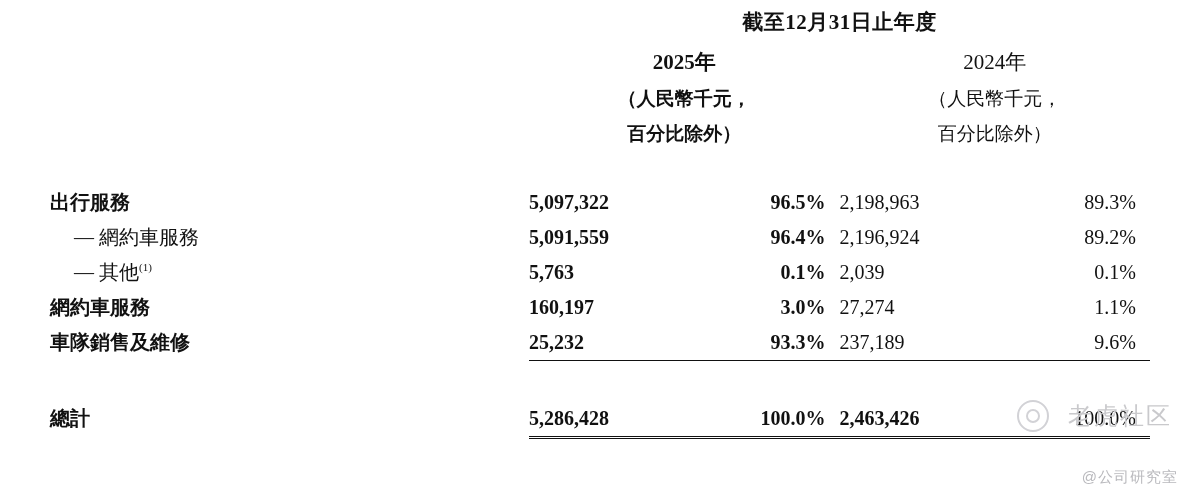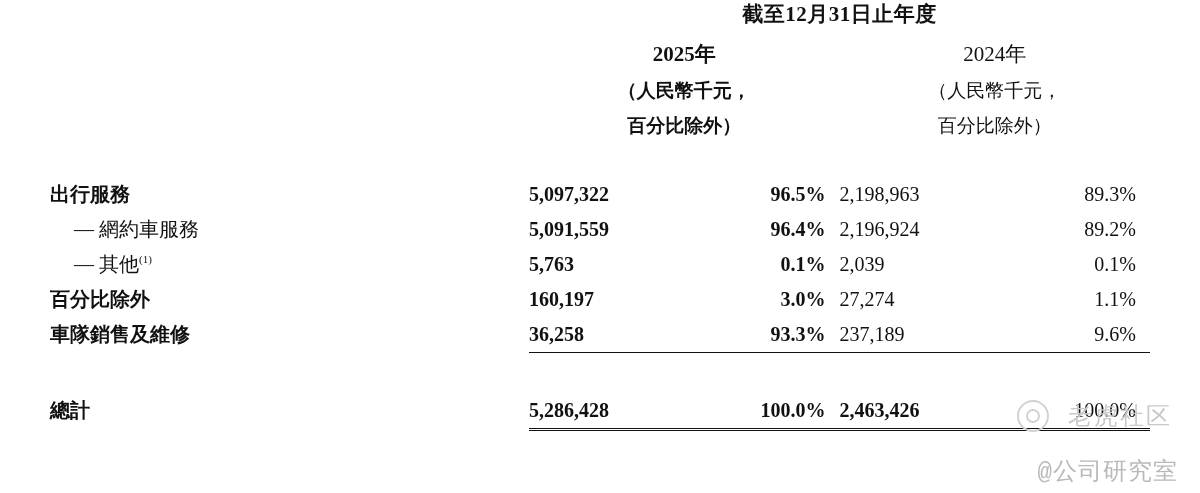--- a/index.html
+++ b/index.html
@@ -31,21 +31,21 @@
   }
 
   col.c-label { width: 455px; }
   col.c-amt   { width: 160px; }
   col.c-pct   { width: 135px; }
 
   .hdr-span {
     text-align: center;
     font-size: 21px;
     font-weight: bold;
-    padding: 0 0 2px 0;
+    padding: 8px 0 2px 0;
     letter-spacing: 0.5px;
   }
 
   .hdr-year {
     text-align: center;
     font-size: 21px;
     font-weight: bold;
     padding: 10px 0 2px 0;
   }
   .hdr-year.y2 { font-weight: normal; }
@@ -143,24 +143,23 @@
     content: "";
     position: absolute;
     left: 7px; top: 7px;
     width: 10px; height: 10px;
     border-radius: 50%;
     border: 2px solid #d2d2d6;
   }
   .wm-sub {
     right: 22px;
     bottom: 6px;
-    font-size: 24px;
+    font-size: 15px;
     color: #b9b9bd;
     letter-spacing: 1px;
-    font-family: Liberation Mono, monospace;
   }
 </style>
 </head>
 <body>
 
 <div class="sheet">
 
   <table class="fin">
     <colgroup>
       <col class="c-label">
@@ -213,30 +212,30 @@
 
       <tr>
         <td class="label indent"><span>— 其他</span><sup class="fn">(1)</sup></td>
         <td class="num">5,763</td>
         <td class="pct">0.1%</td>
         <td class="num light">2,039</td>
         <td class="pct light">0.1%</td>
       </tr>
 
       <tr>
-        <td class="label">百分比除外</td>
+        <td class="label">網約車服務</td>
         <td class="num">160,197</td>
         <td class="pct">3.0%</td>
         <td class="num light">27,274</td>
         <td class="pct light">1.1%</td>
       </tr>
 
       <tr>
         <td class="label">車隊銷售及維修</td>
-        <td class="num">36,258</td>
+        <td class="num">25,232</td>
         <td class="pct">93.3%</td>
         <td class="num light">237,189</td>
         <td class="pct light">9.6%</td>
       </tr>
 
       <tr class="rule">
         <td class="gap-cell"></td>
         <td class="rule-cell"></td>
         <td class="rule-cell"></td>
         <td class="rule-cell"></td>

